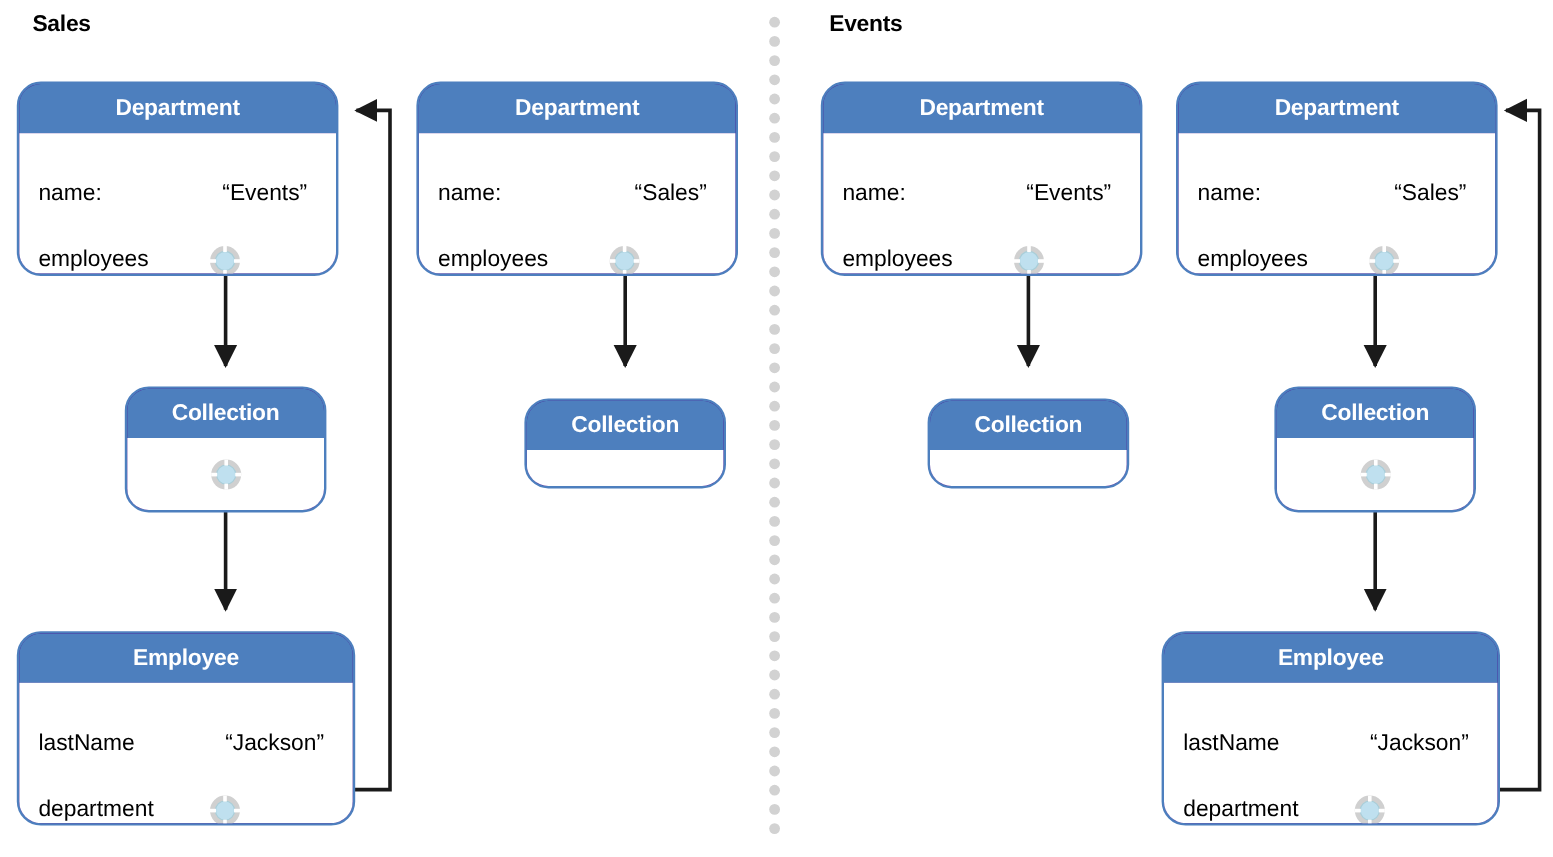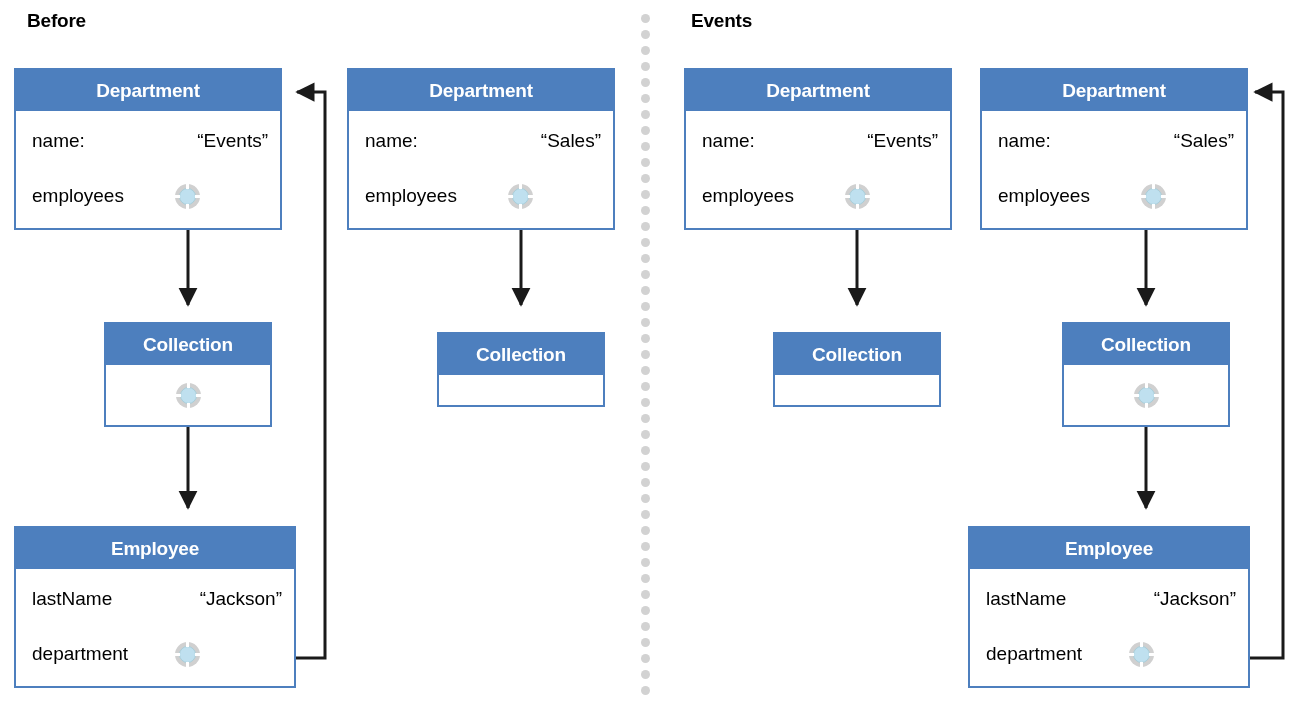--- a/index.html
+++ b/index.html
@@ -16,43 +16,44 @@
     font-size: 19px;
     font-weight: bold;
     color: #000000;
     letter-spacing: -0.2px;
   }
 
   
   .obj-box {
     position: absolute;
     border: 2px solid #4d7fbe;
-    border-radius: 0;
-    background: #404040;
+    border-radius: 20px;
+    background: #4c1d95;
     overflow: hidden;
   }
   .obj-header {
     height: 41px;
     background: #4d7fbe;
     color: #ffffff;
     font-size: 19px;
     font-weight: bold;
     display: flex;
     align-items: center;
     justify-content: center;
     letter-spacing: -0.2px;
   }
   .obj-body { position: relative; background: #ffffff; }
 
   .prop-row {
     position: absolute;
-    left: 0; right: 0;
+    left: 0; right: 12px;
     height: 26px;
     display: flex;
     align-items: center;
+    margin-top: 21px;
   }
   .prop-key {
     position: absolute;
     left: 16px;
     font-size: 19px;
     color: #000000;
     white-space: nowrap;
   }
   .prop-val {
     position: absolute;
@@ -105,21 +106,21 @@
     left: 0; top: 0;
     width: 1294px; height: 714px;
     pointer-events: none;
   }
 </style>
 </head>
 <body>
 
 <div id="canvas">
 
-  <div class="section-title" style="left:27px; top:10px;">Before</div>
+  <div class="section-title" style="left:27px; top:10px;">Sales</div>
   <div class="section-title" style="left:691px; top:10px;">Events</div>
 
   <svg class="edges" viewBox="0 0 1294 714">
     <defs>
       <marker id="ah" viewBox="0 0 12 12" refX="10" refY="6" markerWidth="7" markerHeight="7" orient="auto-start-reverse">
         <path d="M 0 0.5 L 11 6 L 0 11.5 z" fill="#1a1a1a"></path>
       </marker>
     </defs>
 
     <path d="M 188 213 L 188 305" stroke="#1a1a1a" stroke-width="3" fill="none" marker-end="url(#ah)"></path>

